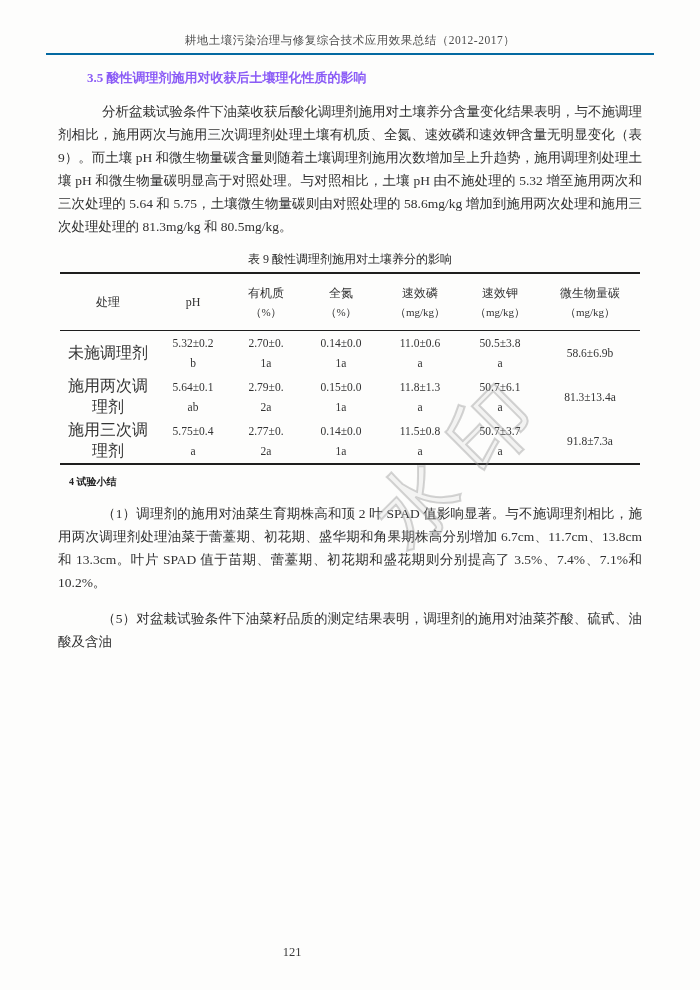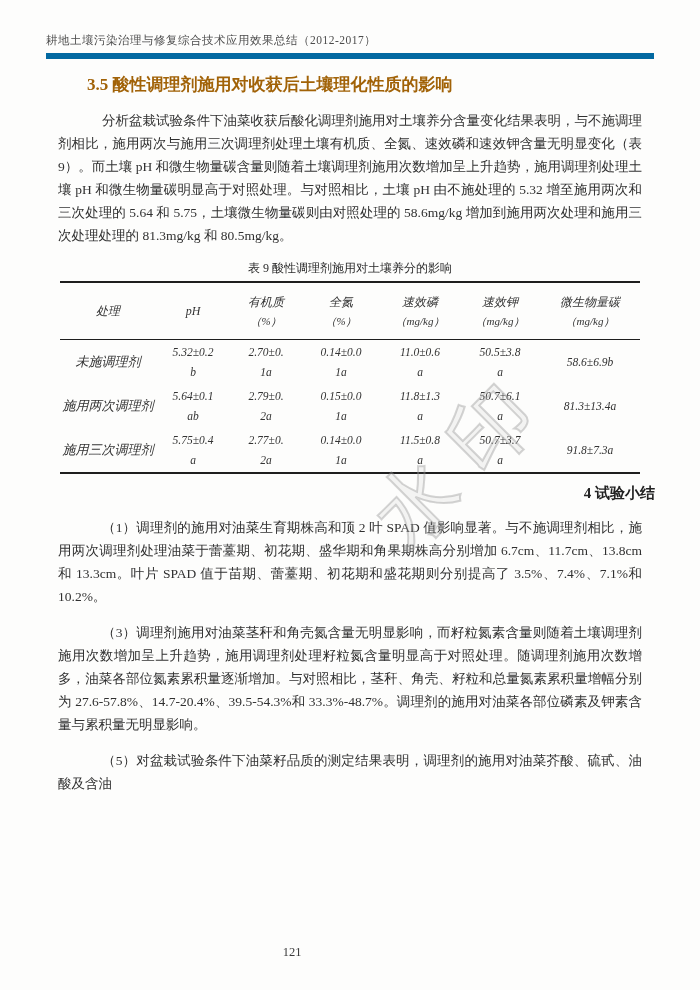--- a/index.html
+++ b/index.html
@@ -1,45 +1,45 @@
 <!DOCTYPE html>
 <html><head>
 <meta charset="utf-8">
 <style>
   html,body{margin:0;padding:0;}
   .page{
     width:700px;height:990px;background:#fdfdfc;position:relative;overflow:hidden;
     font-family:"Liberation Serif","DejaVu Serif",serif;color:#2f2f2f;
   }
   .hdr{
-    margin:0 46px;padding-top:33px;padding-bottom:5px;
-    font-size:11.5px;color:#4c4c4c;border-bottom:6px solid #0369a1;letter-spacing:0.5px;
+    margin:0 46px;padding-top:33px;padding-bottom:5px;text-align:center;
+    font-size:11.5px;color:#4c4c4c;border-bottom:2px solid #0369a1;letter-spacing:0.5px;
   }
   .content{margin:0 45px;}
-  .h35{font-size:17px;font-weight:bold;margin:14px 0 7px 42px;color:#a16207;}
-  .h4{font-size:15px;font-weight:bold;margin:10px 0 6px 24px;color:#222;text-align:right;}
+  .h35{font-size:13px;font-weight:bold;margin:14px 0 7px 42px;color:#8b5cf6;}
+  .h4{font-size:10px;font-weight:bold;margin:10px 0 6px 24px;color:#222;}
   p.body{font-size:13.5px;line-height:23px;text-align:justify;margin:13px;text-indent:44px;color:#303030;}
   .tbl-title{text-align:center;font-size:12px;margin:9px 0 4px;color:#2b2b2b;}
   table.nutrient{
     border-collapse:collapse;margin:0 auto;width:580px;
     border-top:2px solid #1e1e1e;border-bottom:2px solid #1e1e1e;
-    font-size:11.5px;color:#333;table-layout:fixed;font-style:italic;
+    font-size:11.5px;color:#333;table-layout:fixed;
   }
   table.nutrient col.c-treat{width:96px;}
   table.nutrient col.c-ph{width:74px;}
   table.nutrient col.c-om{width:72px;}
   table.nutrient col.c-n{width:78px;}
   table.nutrient col.c-p{width:80px;}
   table.nutrient col.c-k{width:80px;}
   table.nutrient col.c-mbc{width:100px;}
   thead th{border-bottom:1px solid #1e1e1e;font-weight:normal;height:52px;padding:2px 1px;text-align:center;font-size:12px;vertical-align:middle;}
   thead th .unit{font-size:11px;margin-top:3px;}
   tbody td{height:44px;text-align:center;vertical-align:middle;padding:0 1px;}
   tbody td .l{line-height:20px;}
-  .treat{font-size:13px;}
+  .treat{font-size:16px;}
   .footer{position:absolute;left:0;bottom:30px;width:584px;text-align:center;font-size:12.5px;color:#3a3a3a;}
   .watermark{
     position:absolute;left:388px;top:478px;transform:rotate(-45deg);transform-origin:0 50%;
     font-size:82px;letter-spacing:24px;white-space:nowrap;pointer-events:none;
     font-family:"DejaVu Sans","Liberation Sans",sans-serif;
     color:rgba(160,160,160,0.10);-webkit-text-stroke:2px rgba(150,150,150,0.40);
   }
 </style>
 </head>
 <body>
@@ -170,21 +170,20 @@
               <div class="l">a</div>
             </td>
           <td>91.8±7.3a</td>
         </tr>
       </tbody>
     </table>
 
     <div class="h4">4 试验小结</div>
 
     <p class="body">（1）调理剂的施用对油菜生育期株高和顶 2 叶 SPAD 值影响显著。与不施调理剂相比，施用两次调理剂处理油菜于蕾薹期、初花期、盛华期和角果期株高分别增加 6.7cm、11.7cm、13.8cm 和 13.3cm。叶片 SPAD 值于苗期、蕾薹期、初花期和盛花期则分别提高了 3.5%、7.4%、7.1%和 10.2%。</p>
-    <p class="body">（3）调理剂施用对油菜茎秆和角壳氮含量无明显影响，而籽粒氮素含量则随着土壤调理剂施用次数增加呈上升趋势，施用调理剂处理籽粒氮含量明显高于对照处理。随调理剂施用次数增多，油菜各部位氮素累积量逐渐增加。与对照相比，茎秆、角壳、籽粒和总量氮素累积量增幅分别为 27.6-57.8%、14.7-20.4%、39.5-54.3%和 33.3%-48.7%。调理剂的施用对油菜各部位磷素及钾素含量与累积量无明显影响。</p>
     <p class="body">（5）对盆栽试验条件下油菜籽品质的测定结果表明，调理剂的施用对油菜芥酸、硫甙、油酸及含油</p>
 
   </div>
 
   <div class="watermark">水印</div>
 
   <div class="footer">121</div>
 
 </div>
 

